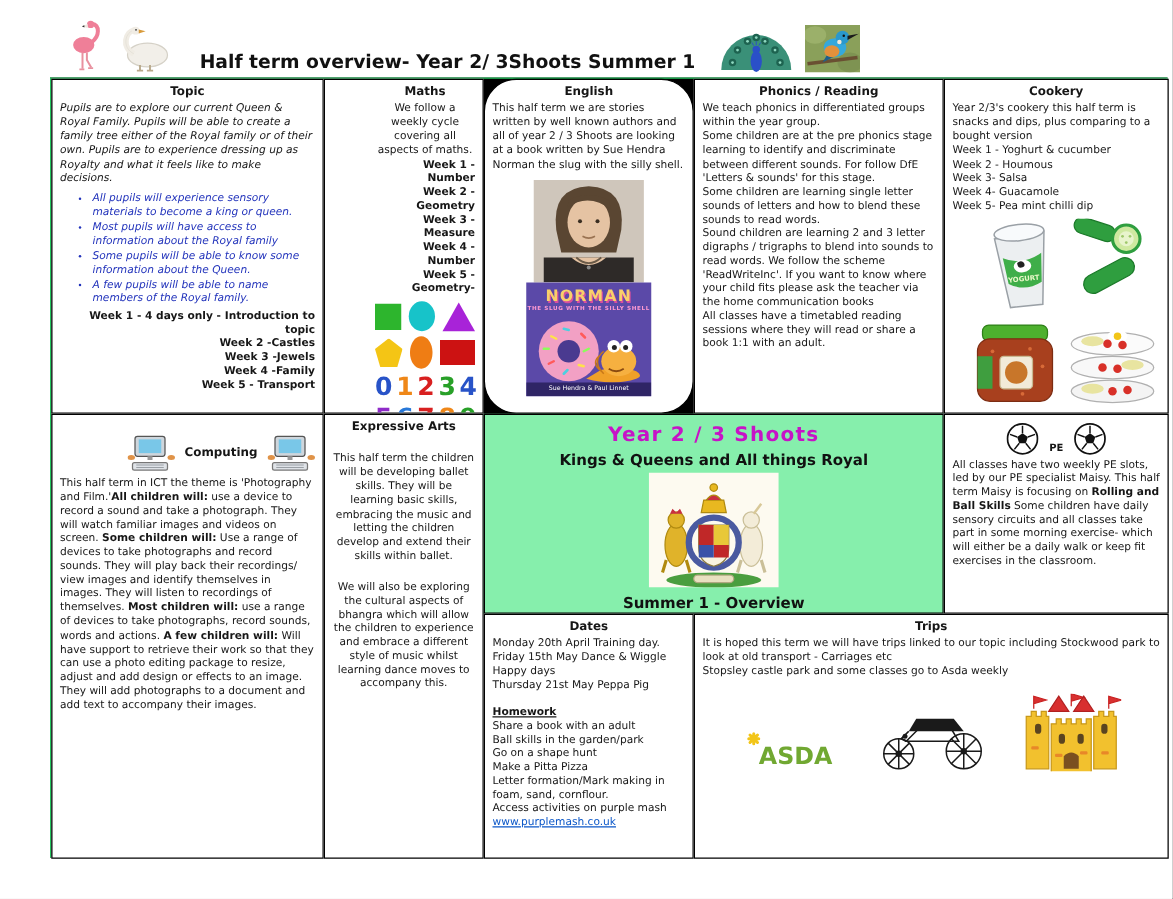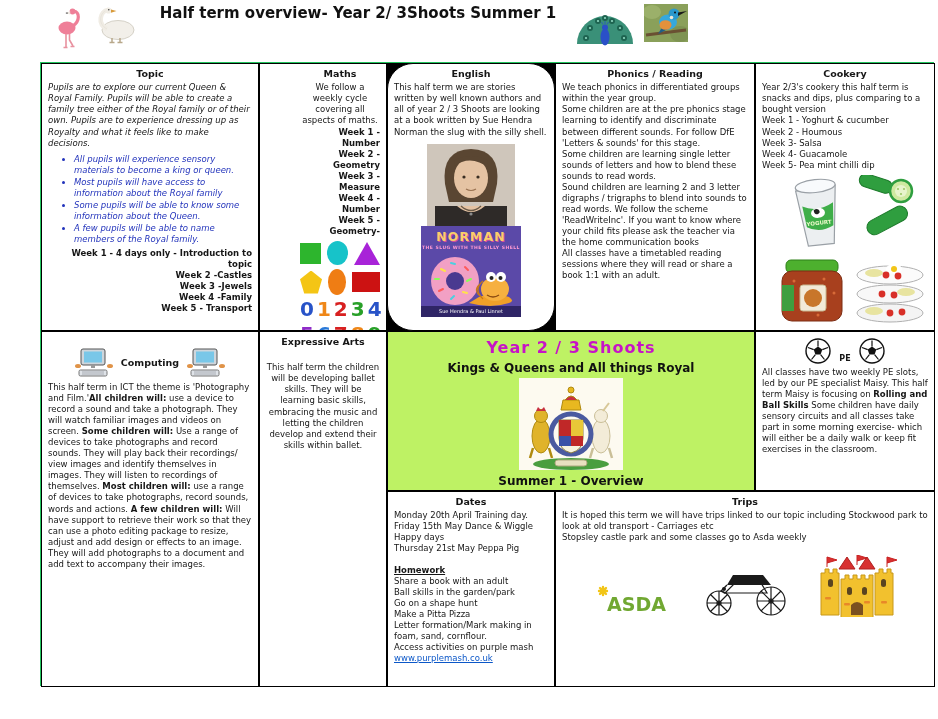--- a/index.html
+++ b/index.html
@@ -4,21 +4,21 @@
 <style>
   * { margin:0; padding:0; box-sizing:border-box; }
   html,body { background:#ffffff; }
   .page {
     position:relative; width:938px; height:719px; background:#fff;
     font-family:"DejaVu Sans", sans-serif; color:#141414;
   }
   
   .header {
     position:absolute; left:0; top:4px; width:744px; height:54px;
-    display:flex; align-items:flex-start; justify-content:center; gap:10px;
+    display:flex; align-items:flex-end; justify-content:center; gap:10px;
   }
   .page-title { font-size:15px; font-weight:bold; color:#111; margin:0 10px; }
   
   .grid {
     position:absolute; left:40px; top:62px; width:894px; height:624px;
     display:grid;
     grid-template-columns:218px 128px 168px 200px 180px;
     grid-template-rows:268px 160px 196px;
     border:1px solid #22c55e; background:#000;
   }
@@ -27,21 +27,21 @@
     font-size:8.5px; line-height:1.3; color:#161616;
   }
   .cell-title { font-weight:bold; text-align:center; font-size:9.5px; margin-bottom:2px; }
   .c-topic    { grid-column:1; grid-row:1; }
   .c-maths    { grid-column:2; grid-row:1; text-align:center;padding-left:40px; }
   .c-english  { grid-column:3; grid-row:1;border-radius:26px; }
   .c-phonics  { grid-column:4; grid-row:1; }
   .c-cookery  { grid-column:5; grid-row:1; }
   .c-computing{ grid-column:1; grid-row:2 / 4; }
   .c-arts     { grid-column:2; grid-row:2 / 4; text-align:center; }
-  .c-center   { grid-column:3 / 5; grid-row:2; background:#bef264; text-align:center; padding-top:6px; }
+  .c-center   { grid-column:3 / 5; grid-row:2; background:#86efac; text-align:center; padding-top:6px; }
   .c-pe       { grid-column:5; grid-row:2; }
   .c-dates    { grid-column:3; grid-row:3; }
   .c-trips    { grid-column:4 / 6; grid-row:3; }
   
   .topic-body { font-style:italic; }
   .topic-bullets { margin:5px 0 3px 26px; }
   .topic-bullets li { color:#2233bb; font-style:italic; margin-bottom:1px; }
   .week-line { text-align:right; font-weight:bold; }
   
   .shape-row { display:flex; justify-content:center; align-items:center; gap:6px; margin-top:4px; }
@@ -65,21 +65,21 @@
   .book-title { text-align:center; font-weight:bold; font-size:12.5px; letter-spacing:1px; color:#f8d06a;
     text-shadow:1px 1px 0 #d84f9e; margin-top:3px; }
   .book-sub { text-align:center; font-weight:bold; font-size:4.5px; color:#ff9ad2; letter-spacing:.5px; }
   .book-authors { position:absolute; bottom:0; left:0; width:100%; height:11px; background:#2f2566;
     color:#fff; font-size:5px; text-align:center; line-height:11px; }
   
   .c-phonics p { margin:0; }
   
   .cook-imgs { position:relative; height:150px; margin-top:4px; }
   
-  .comp-title-row { display:flex; align-items:center; justify-content:center; gap:8px; margin:12px 0 4px; }
+  .comp-title-row { display:flex; align-items:center; justify-content:flex-end; gap:8px; margin:12px 0 4px; }
   .bold { font-weight:bold; }
   
   .c-arts p { margin-top:14px; }
   
   .center-line1 { color:#c713c7; font-weight:bold; font-size:16px; letter-spacing:1px; }
   .center-line2 { color:#111; font-weight:bold; font-size:12px; margin-top:2px; }
   .center-line3 { color:#111; font-weight:bold; font-size:12px; margin-top:1px; }
   
   .pe-balls { display:flex; justify-content:center; align-items:flex-start; gap:8px; margin:2px 0 3px; }
   .pe-label { font-size:8px; font-weight:bold; align-self:flex-end; }
@@ -351,20 +351,21 @@
           <rect x="4" y="22" width="28" height="6" rx="1.5" fill="#dfe3e8" stroke="#777"></rect>
           <path d="M7 24 h22 M7 26 h22" stroke="#9aa0a6" stroke-width=".8"></path>
         </svg>
       </div>
       <div><span>This half term in ICT the theme is 'Photography and Film.'</span><span class="bold">All children will:</span><span> use a device to record a sound and take a photograph. They will watch familiar images and videos on screen. </span><span class="bold">Some children will:</span><span> Use a range of devices to take photographs and record sounds. They will play back their recordings/ view images and identify themselves in images. They will listen to recordings of themselves. </span><span class="bold">Most children will:</span><span> use a range of devices to take photographs, record sounds, words and actions. </span><span class="bold">A few children will:</span><span> Will have support to retrieve their work so that they can use a photo editing package to resize, adjust and add design or effects to an image. They will add photographs to a document and add text to accompany their images.</span></div>
     </div>
 
     <div class="cell c-arts">
       <div class="cell-title">Expressive Arts</div>
       <p>This half term the children will be developing ballet skills.  They will be learning basic skills, embracing the music and letting the children develop and extend their skills within ballet.</p>
+      <p>We will also be exploring the cultural aspects of bhangra which will allow the children to experience and embrace a different style of music whilst learning dance moves to accompany this.</p>
     </div>
 
     <div class="cell c-center">
       <div class="center-line1">Year 2 / 3  Shoots</div>
       <div class="center-line2">Kings &amp; Queens and All things Royal</div>
       <svg width="104" height="92" viewBox="0 0 104 92" style="margin-top:2px">
         <rect width="104" height="92" fill="#fdfaf0"></rect>
         <ellipse cx="52" cy="86" rx="38" ry="6" fill="#4a9e3f"></ellipse>
         <ellipse cx="22" cy="58" rx="9" ry="17" fill="#e0b32a" stroke="#b08a10"></ellipse>
         <circle cx="22" cy="38" r="6.5" fill="#e0b32a" stroke="#b08a10"></circle>

